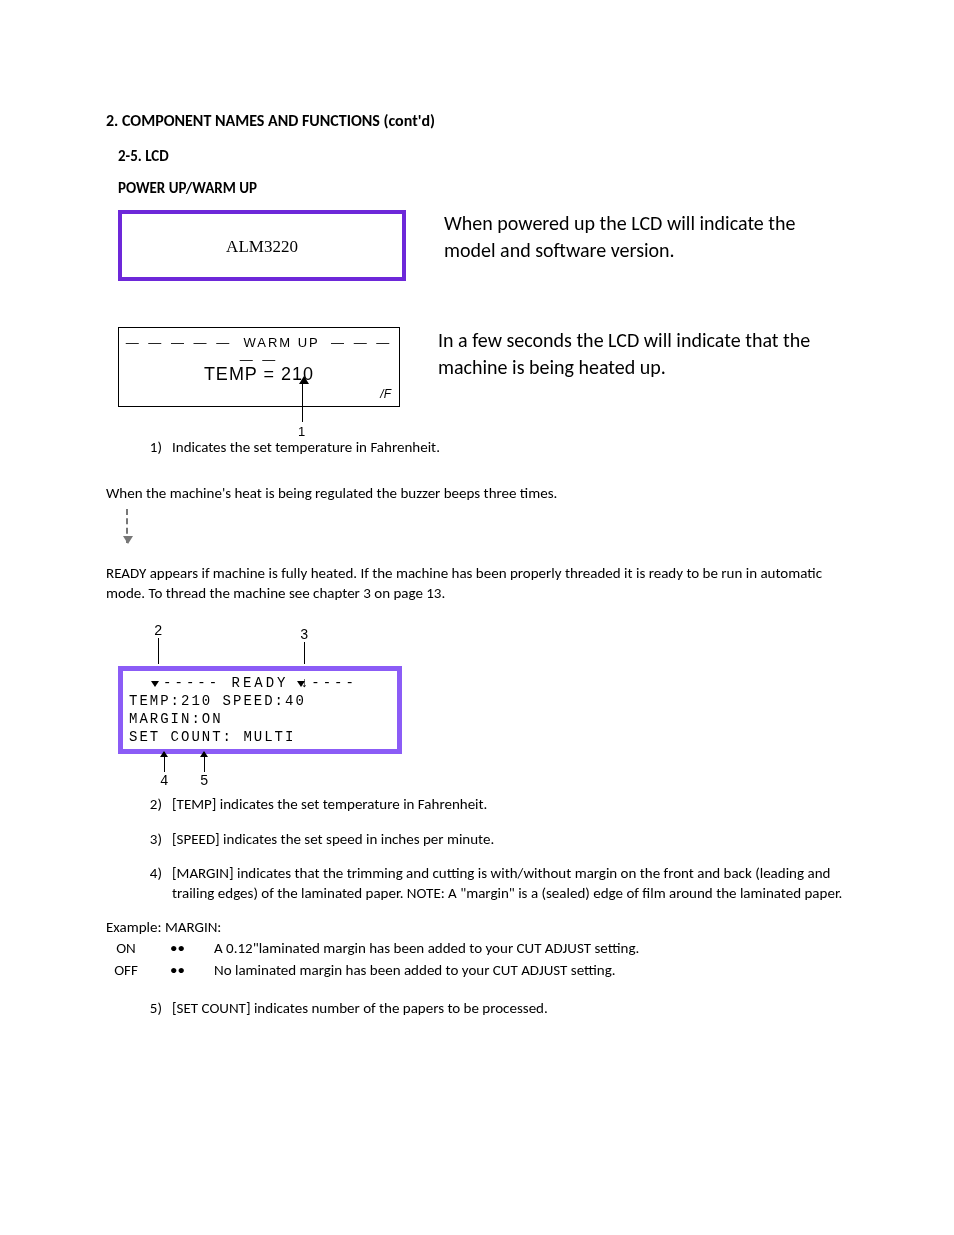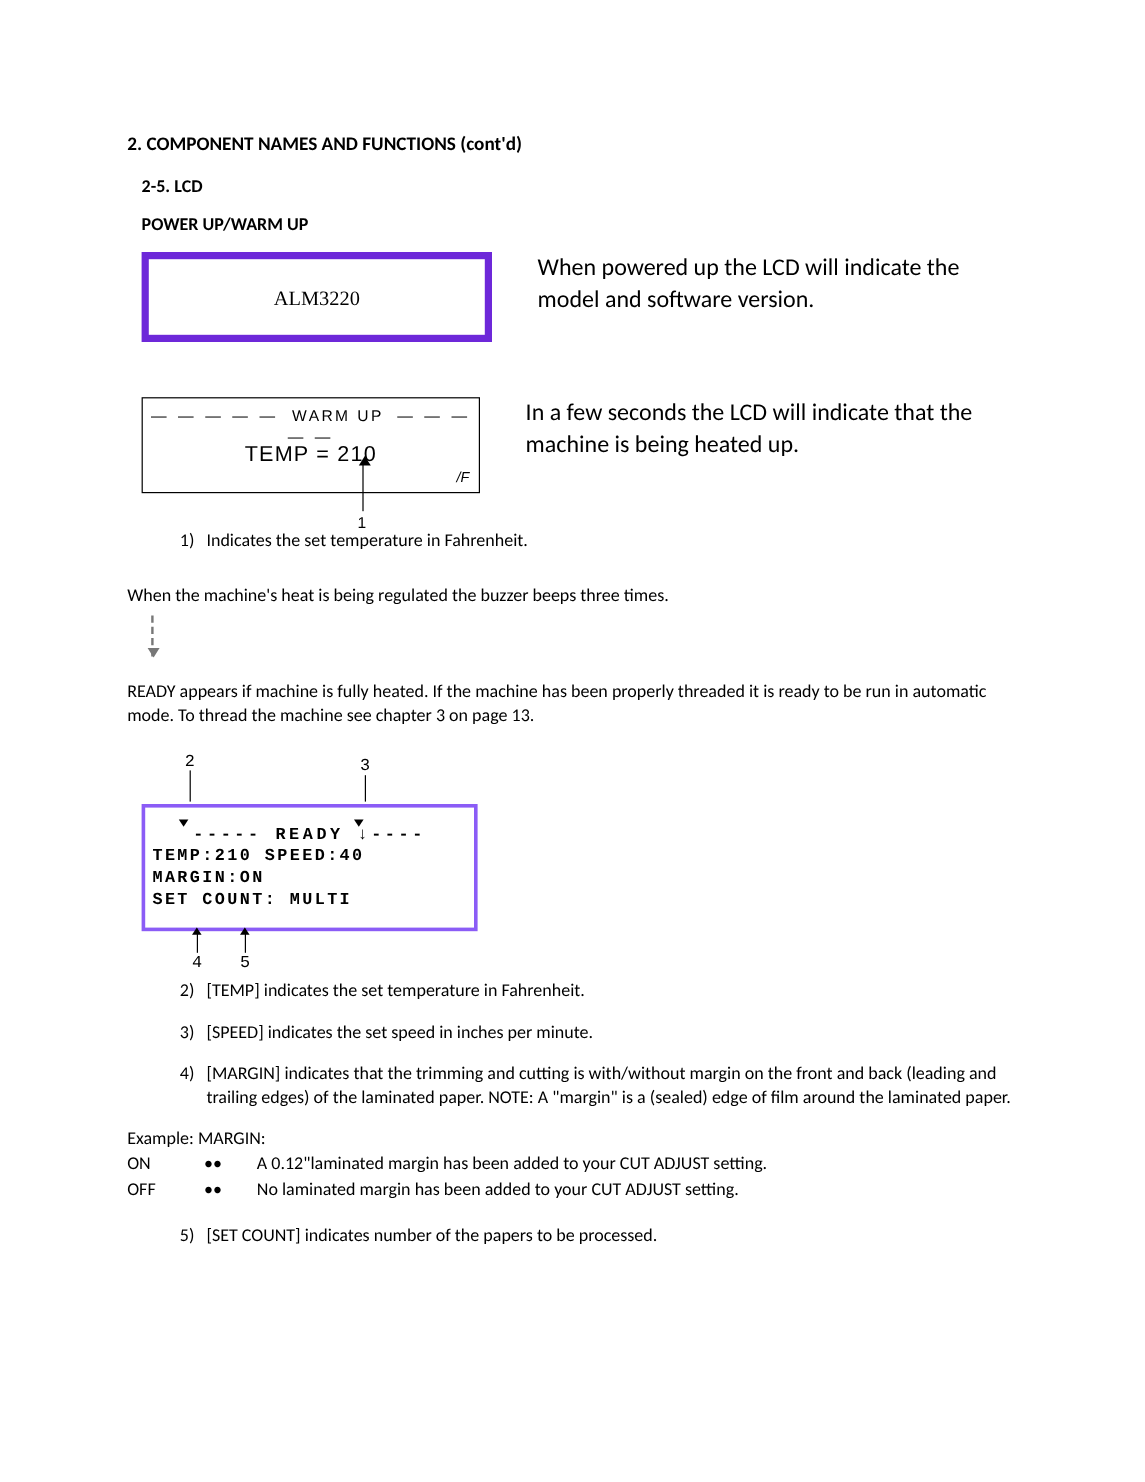--- a/index.html
+++ b/index.html
@@ -22,21 +22,21 @@
     font-weight: bold;
     margin: 12px;
   }
   .row {
     display: flex;
     align-items: flex-start;
     gap: 38px;
     margin-top: 4px;
   }
   .lcd-box {
-    border: 6px solid #6d28d9;
+    border: 4px solid #6d28d9;
     background: #fff;
     width: 280px;
     text-align: center;
     font-family: "Times New Roman", serif;
     font-size: 17px;
     padding: 18px 0 14px 0;
     line-height: 1.8;
     margin-left: 12px;
   }
   .desc {
@@ -154,27 +154,27 @@
   .ready-callout-top {
     position: relative;
     height: 42px;
     font-size: 14px;
   }
   .co2 { position:absolute; left:36px; top:-2px; }
   .co3 { position:absolute; left:182px; top:2px; }
   .co2line { position:absolute; left:40px; top:14px; width:1px; height:26px; background:#000;}
   .co3line { position:absolute; left:186px; top:18px; width:1px; height:22px; background:#000;}
   .ready-box {
-    border: 3px solid #8b5cf6;
+    border: 5px solid #8b5cf6;
     width: 262px;
     font-size: 14px;
     letter-spacing: 2px;
-    padding: 14px 6px;
+    padding: 3px 6px;
     line-height: 1.3;
-    font-weight: bold;
+    font-weight: normal;
     position: relative;
   }
   .ready-box .line1 {
     text-align: center;
     letter-spacing: 3px;
     position: relative;
   }
   .ready-box .arrdown1 {
     position:absolute; left:28px; top:10px;
     width:0;height:0;border-left:4px solid transparent;border-right:4px solid transparent;border-top:6px solid #000;
@@ -194,21 +194,21 @@
   .co5line { position:absolute; left:86px; top:-2px; width:1px; height:20px; background:#000;}
   .co4line::before, .co5line::before {
     content:"";position:absolute;top:-1px;left:-4px;
     width:0;height:0;border-left:4px solid transparent;border-right:4px solid transparent;border-bottom:6px solid #000;
   }
   .example-row {
     display: flex;
     gap: 24px;
     margin-bottom: 2px;
   }
-  .example-row .col1 { width: 40px; }
+  .example-row .col1 { width: 40px; text-align: center; }
   .example-row .col2 { width: 20px; }
 </style>
 </head>
 <body>
 
 <h1>2. COMPONENT NAMES AND FUNCTIONS (cont'd)</h1>
 
 <p class="subhead">2-5. LCD</p>
 <p class="subhead">POWER UP/WARM UP</p>
 

